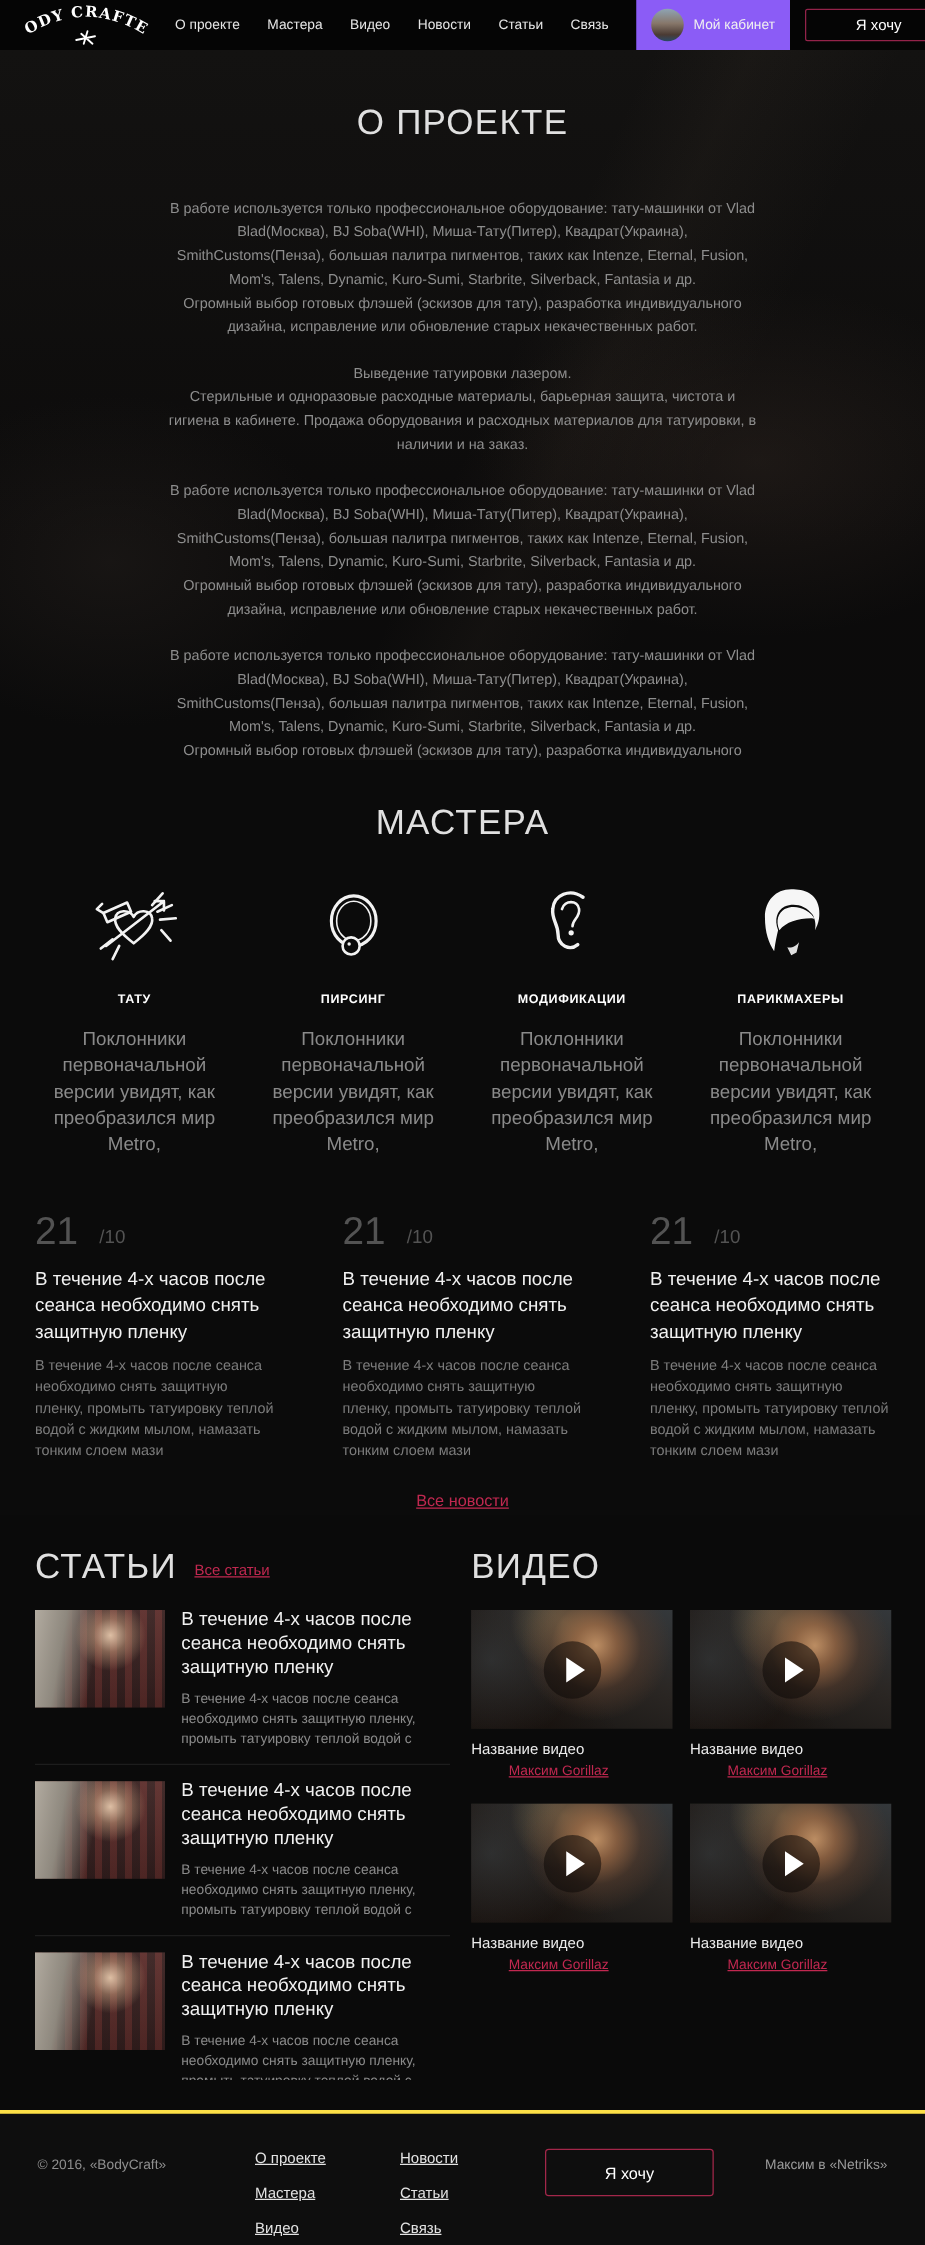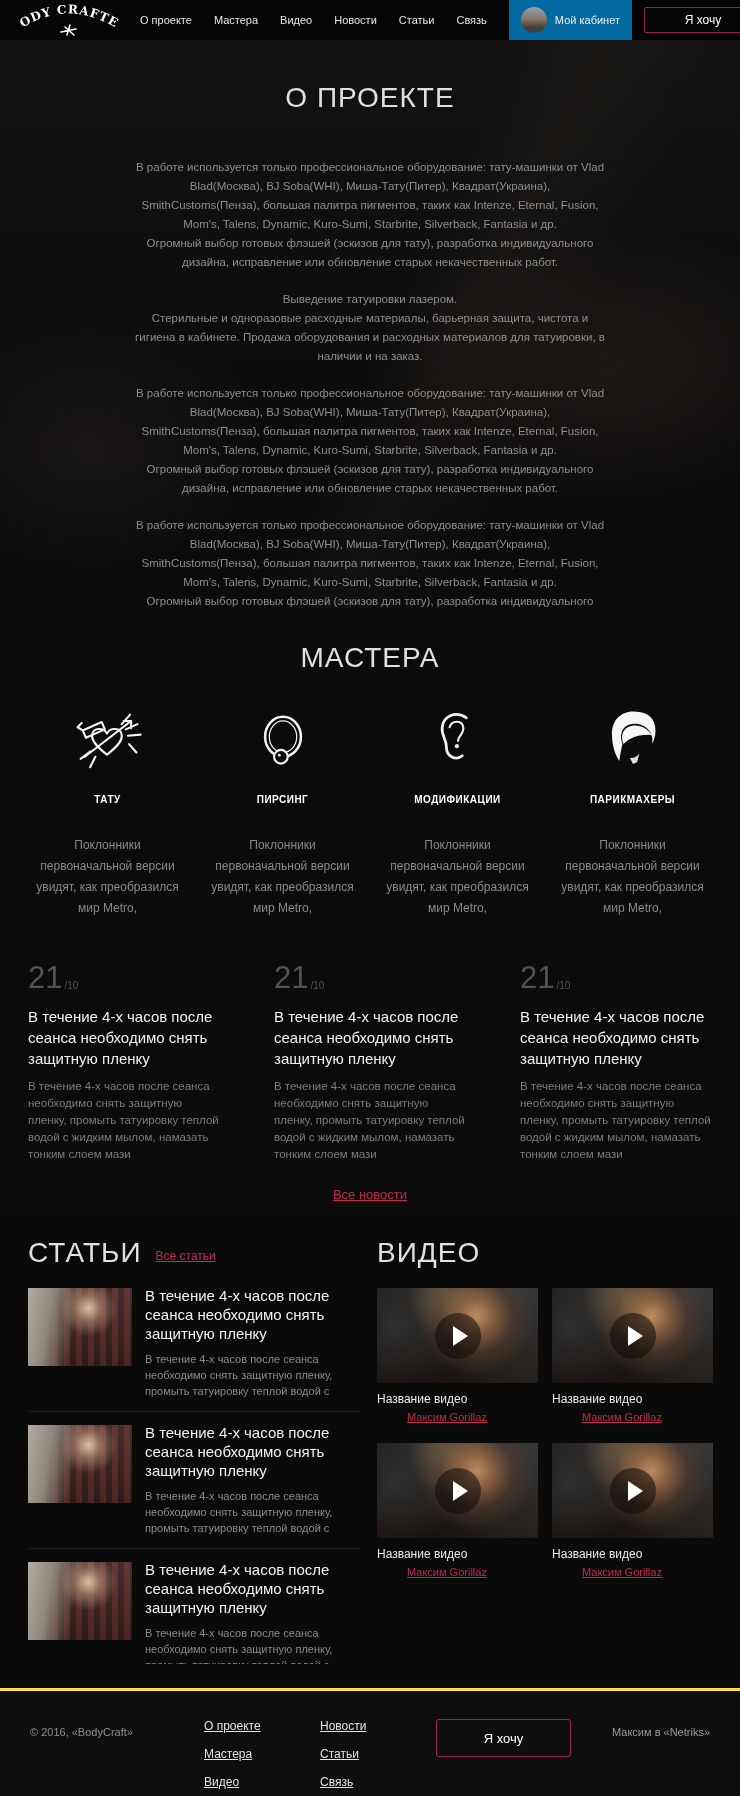--- a/index.html
+++ b/index.html
@@ -7,21 +7,21 @@
   body { width:740px; font-family:"Liberation Sans", sans-serif; }
   .page { width:740px; height:1796px; display:flex; flex-direction:column; overflow:hidden;
           background:#0a0a0a; color:#ddd; }
 
   
   header { height:40px; flex:none; display:flex; align-items:center; background:#050505; }
   .logo { width:112px; height:40px; flex:none; margin-left:14px; display:flex; align-items:center; cursor:pointer; }
   nav { display:flex; align-items:center; margin-left:14px; }
   .nav-link { font-size:11px; color:#e6e6e6; text-decoration:none; margin-right:22px; white-space:nowrap; cursor:pointer; }
   .account { margin-left:auto; height:40px; display:flex; align-items:center; gap:8px;
-             background:#0369a1; padding:0 12px; cursor:pointer; }
+             background:#8b5cf6; padding:0 12px; cursor:pointer; }
   .avatar { width:26px; height:26px; border-radius:50%; flex:none;
             background:linear-gradient(180deg,#8ea4b4 0%,#87776a 45%,#4a3a33 80%,#2b4a66 100%); }
   .account-label { font-size:11px; color:#f0f0f0; white-space:nowrap; }
   .cta-btn { background:transparent; border:1px solid #93234a; color:#fff; cursor:pointer;
              font-family:"Liberation Sans", sans-serif; border-radius:2px; }
   .header-cta { width:118px; height:26px; font-size:12px; margin:0 20px 0 12px; flex:none; }
 
   
   .about { height:568px; flex:none; padding-top:42px; overflow:hidden; text-align:center;
     background:
@@ -34,27 +34,27 @@
   .about-text { width:470px; margin:0 auto; font-size:11.5px; line-height:19px; color:#8e8e8e; }
   .about-text p { margin:0 0 18px; white-space:pre-line; }
 
   
   .masters { height:604px; flex:none; padding-top:34px; overflow:hidden; background:#0b0b0b; }
   .masters h2 { font-size:28px; text-align:center; margin:0 0 24px; }
   .masters-grid { display:flex; padding:0 20px; }
   .master { flex:1; text-align:center; cursor:pointer; }
   .m-icon { height:88px; display:flex; align-items:center; justify-content:center; }
   .m-label { margin-top:8px; font-size:10px; font-weight:bold; color:#fff; letter-spacing:.5px; }
-  .m-desc { width:152px; margin:30px auto 0; font-size:12px; line-height:21px; color:#8a8a8a; }
+  .m-desc { width:152px; margin:16px auto 0; font-size:15px; line-height:21px; color:#8a8a8a; }
 
   .news-grid { display:flex; justify-content:space-between; padding:0 28px; margin-top:44px; }
   .news-item { width:192px; cursor:pointer; }
   .news-date { display:flex; align-items:flex-end; color:#535353; }
   .news-date .d { font-size:31px; font-weight:normal; line-height:30px; }
-  .news-date .m { font-size:10px; margin-left:2px; padding-bottom:2px; }
+  .news-date .m { font-size:15px; margin-left:17px; padding-bottom:2px; }
   .news-item h3 { font-size:15px; line-height:21px; color:#f1f1f1; font-weight:400; margin:13px 0 9px; }
   .news-item p { font-size:11.5px; line-height:17px; color:#7c7c7c; margin:0; }
   .center-link { text-align:center; margin-top:22px; }
   .link { color:#c12850; text-decoration:underline; cursor:pointer; }
   .all-news { font-size:13px; }
 
   
   .content { height:452px; flex:none; padding:26px 28px 0; display:flex; overflow:hidden; background:#0a0a0a; }
   .col-head { display:flex; align-items:flex-end; margin-bottom:20px; }
   .col-head h2, .videos-col h2 { font-size:28px; margin:0; line-height:30px; }

